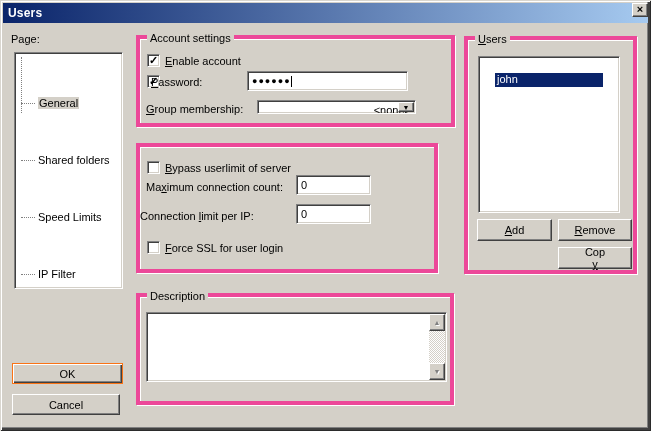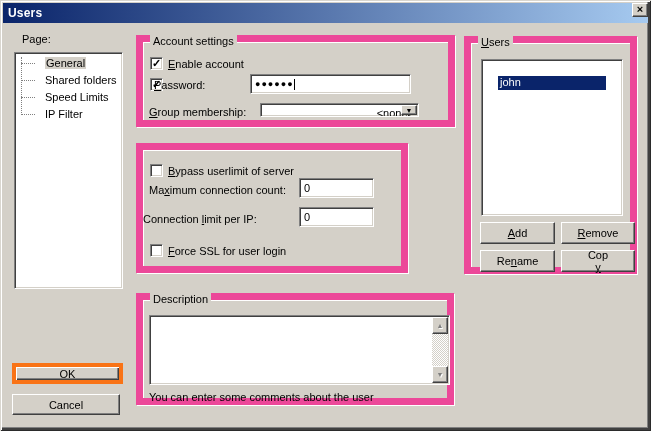--- a/index.html
+++ b/index.html
@@ -40,21 +40,21 @@
     line-height: 11px; text-align: center;
     cursor: default;
   }
   .sunken {
     background: #fff;
     border: 1px solid; border-color: #808080 #ffffff #ffffff #808080;
     box-shadow: inset 1px 1px 0 #404040, inset -1px -1px 0 #d4d0c8;
   }
   .group {
     position: absolute;
-    border: 7px solid #ec4899;
+    border: 4px solid #ec4899;
     box-shadow: 1px 1px 0 #ffffff, inset 1px 1px 0 #ffffff;
   }
   .group-title {
     position: absolute; top: -8px; left: 7px;
     background: #d4d0c8; padding: 1px 3px;
     white-space: nowrap;
   }
   .lbl { white-space: nowrap; }
   .u { text-decoration: underline; }
   .cb {
@@ -86,27 +86,27 @@
   .btn {
     position: absolute;
     background: #d4d0c8;
     border: 1px solid; border-color: #ffffff #404040 #404040 #ffffff;
     box-shadow: inset -1px -1px 0 #808080;
     display: flex; align-items: center; justify-content: center;
     font-family: "Liberation Sans", sans-serif; font-size: 11px;
     cursor: default;
   }
   .btn-default {
-    border: 4px solid #f97316;
+    border: 1px solid #f97316;
     box-shadow: inset 1px 1px 0 #ffffff, inset -1px -1px 0 #404040, inset -2px -2px 0 #808080;
   }
   
   .page-tree { position: absolute; left: 14px; top: 52px; width: 109px; height: 237px; padding-top: 2px; }
   .tree-vline { position: absolute; left: 6px; top: 4px; height: 56px; border-left: 1px dotted #808080; }
-  .tree-row { position: relative; height: 17px; line-height: 16px; padding-left: 30px; white-space: nowrap; }
+  .tree-row { position: relative; height: 17px; line-height: 16px; padding-left: 23px; white-space: nowrap; margin-top: 40px; }
   .tree-row::before {
     content: ""; position: absolute; left: 6px; top: 8px; width: 14px;
     border-top: 1px dotted #808080;
   }
   .tree-row .sel { background: #d4d0c8; padding: 0 1px; }
   
   .users-list { position: absolute; left: 10px; top: 16px; width: 142px; height: 157px; padding: 16px; }
   .user-row { height: 14px; line-height: 13px; padding-left: 2px; background: #0a246a; color: #fff; }
   
   .textarea { position: absolute; }
@@ -136,21 +136,21 @@
 
 <div class="dialog">
 
   <div class="titlebar">
     <span class="title">Users</span>
   </div>
   <div class="closebtn">
     <span>×</span>
   </div>
 
-  <div class="static-label" style="left:22px; top:33px;">
+  <div class="static-label" style="left:11px; top:33px;">
     <span>Page:</span>
   </div>
   <div class="page-tree sunken">
     <div class="tree-vline"></div>
     <div class="tree-row">
       <span class="sel">General</span>
     </div>
     <div class="tree-row">
       <span>Shared folders</span>
     </div>
@@ -185,21 +185,21 @@
       <span></span><span class="u">G</span><span>roup membership:</span>
     </div>
     <div class="field" style="left:117px; top:61px; width:159px; height:14px;text-align:right;">
       <span>&lt;none&gt;</span>
       <span class="combo-btn">
           <span>▼</span>
         </span>
     </div>
   </div>
 
-  <div class="group" style="left:136px; top:143px; width:272px; height:130px;">
+  <div class="group" style="left:136px; top:143px; width:302px; height:130px;">
     <div class="cb" style="left:7px; top:14px;">
       <span></span>
     </div>
     <div class="static-label lbl" style="left:25px; top:15px;">
       <span></span><span class="u">B</span><span>ypass userlimit of server</span>
     </div>
     <div class="static-label lbl" style="left:6px; top:34px;">
       <span>Ma</span><span class="u">x</span><span>imum connection count:</span>
     </div>
     <div class="field" style="left:156px; top:28px; width:75px; height:20px;">
@@ -228,46 +228,38 @@
       <div class="vscroll">
         <div class="scroll-btn">
           <span>▲</span>
         </div>
         <div class="scroll-track"></div>
         <div class="scroll-btn">
           <span>▼</span>
         </div>
       </div>
     </div>
-    <div class="hint" style="left:6px; top:91px;">
-      <span>You can enter some comments about the user</span>
-    </div>
   </div>
 
   <div class="group" style="left:464px; top:36px; width:173px; height:238px;">
     <div class="group-title lbl">
       <span></span><span class="u">U</span><span>sers</span>
     </div>
     <div class="users-list sunken">
       <div class="user-row">john</div>
     </div>
     <div class="btn lbl" style="left:9px; top:179px; width:75px; height:22px;">
       <span></span>
         <span class="u">A</span>
         <span>dd</span>
     </div>
     <div class="btn lbl" style="left:90px; top:179px; width:74px; height:22px;">
       <span></span>
         <span class="u">R</span>
         <span>emove</span>
-    </div>
-    <div class="btn lbl" style="left:9px; top:207px; width:75px; height:22px;">
-      <span>Re</span>
-        <span class="u">n</span>
-        <span>ame</span>
     </div>
     <div class="btn lbl" style="left:90px; top:207px; width:74px; height:22px;flex-direction:column;">
       <span>Cop</span>
         <span class="u">y</span>
         <span></span>
     </div>
   </div>
 
   <div class="btn btn-default" style="left:12px; top:363px; width:111px; height:21px;">
     <span>OK</span>

